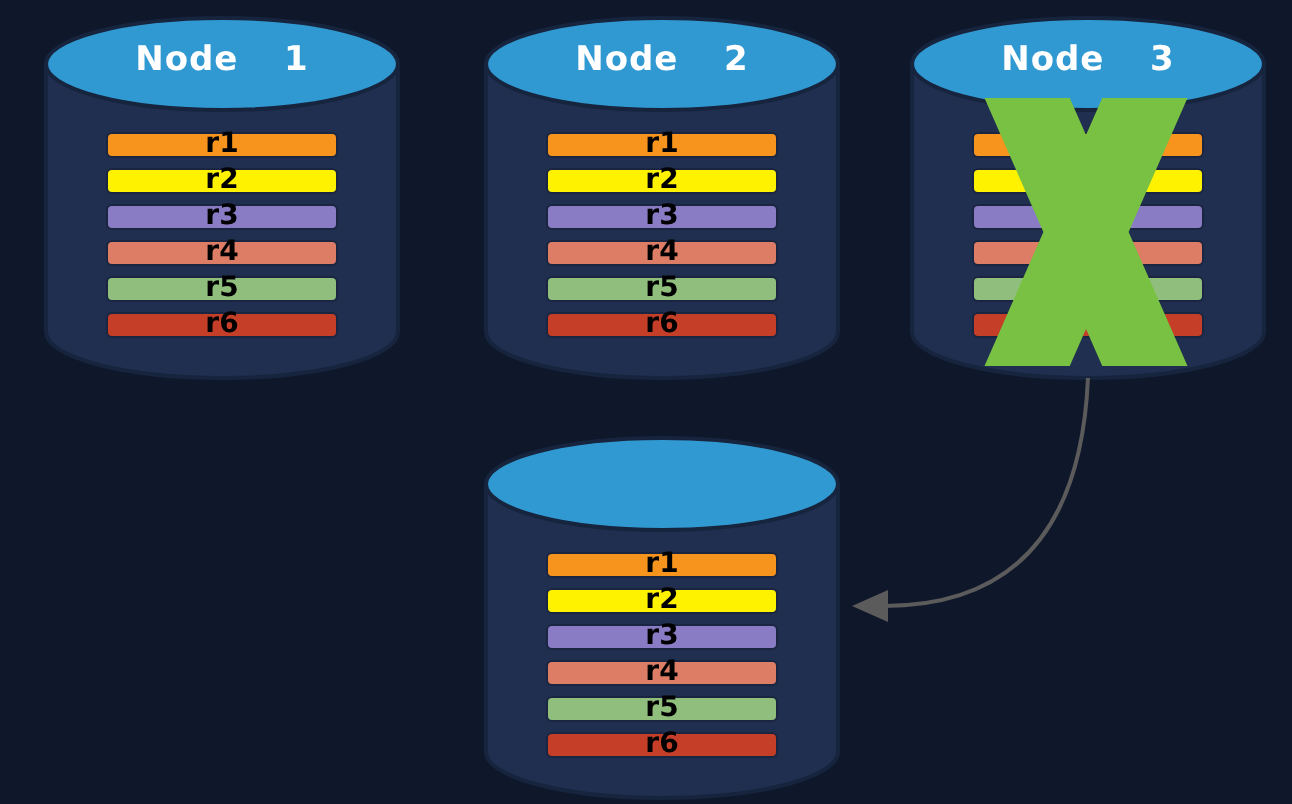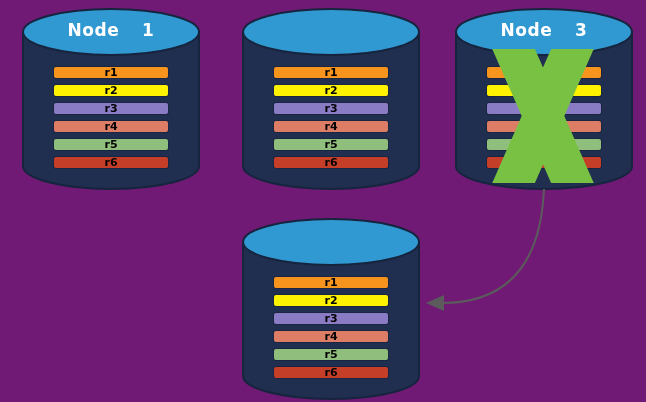--- a/index.html
+++ b/index.html
@@ -1,30 +1,30 @@
 <!DOCTYPE html>
 <html><head>
 <meta charset="utf-8">
 <style>
   html,body{margin:0;padding:0;background:#ffffff;}
   .canvas{
-    position:relative;width:646px;height:402px;background:#701a75;
+    position:relative;width:646px;height:402px;background:#0f172a;
     font-family:"DejaVu Sans","Liberation Sans",sans-serif;overflow:hidden;
   }
   .node{position:absolute;width:178px;height:182px;}
   .node .cyl{position:absolute;left:0;top:0;width:178px;height:182px;}
   .node-title{
     position:absolute;left:0;top:12px;width:100%;text-align:center;
     color:#ffffff;font-weight:bold;font-size:17px;letter-spacing:.5px;
     word-spacing:5px;white-space:pre;
   }
   .rows{position:absolute;left:32px;top:59px;width:114px;}
   .row{
     height:11px;margin-bottom:7px;border-radius:2px;text-align:center;
-    font-size:11px;font-weight:bold;line-height:11px;color:#000000;
+    font-size:14px;font-weight:bold;line-height:11px;color:#000000;
     box-shadow:0 0 0 1px rgba(0,0,0,.18);
   }
   .x-overlay{position:absolute;left:492px;top:49px;width:102px;height:134px;z-index:5;}
   .arrow-overlay{position:absolute;left:418px;top:178px;width:146px;height:142px;z-index:4;}
 </style>
 </head>
 <body>
 
 <div class="canvas">
 
@@ -42,20 +42,21 @@
       <div class="row" style="background: rgb(144, 190, 124);">r5</div>
       <div class="row" style="background: rgb(196, 62, 40);">r6</div>
     </div>
   </div>
 
   <div class="node" style="left:242px;top:8px">
     <svg class="cyl" viewBox="0 0 178 182">
       <path d="M1,24 L1,158 A88,23 0 0 0 177,158 L177,24 Z" stroke-width="2" fill="#202F50" stroke="#16243E"></path>
       <ellipse cx="89" cy="24" rx="88" ry="23" stroke-width="2" fill="#3199D2" stroke="#16243E"></ellipse>
     </svg>
+    <div class="node-title">Node  2</div>
     <div class="rows">
       <div class="row" style="background: rgb(247, 148, 29);">r1</div>
       <div class="row" style="background: rgb(255, 242, 0);">r2</div>
       <div class="row" style="background: rgb(138, 124, 196);">r3</div>
       <div class="row" style="background: rgb(221, 125, 102);">r4</div>
       <div class="row" style="background: rgb(144, 190, 124);">r5</div>
       <div class="row" style="background: rgb(196, 62, 40);">r6</div>
     </div>
   </div>
 

